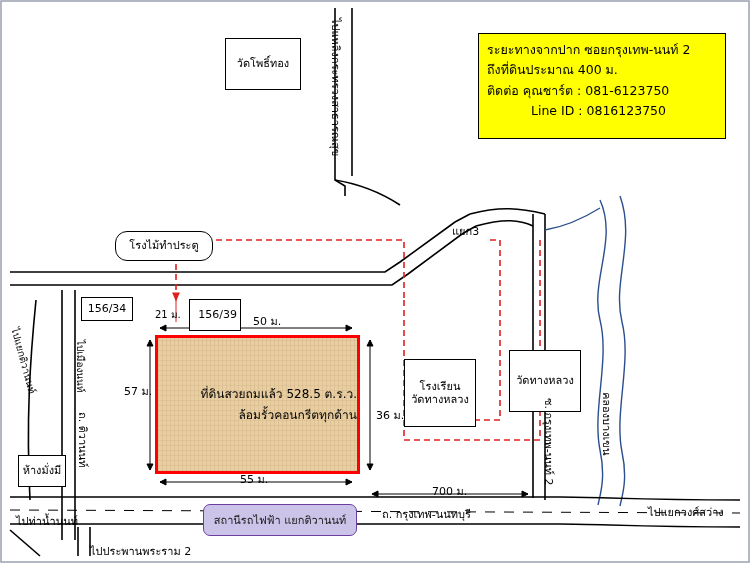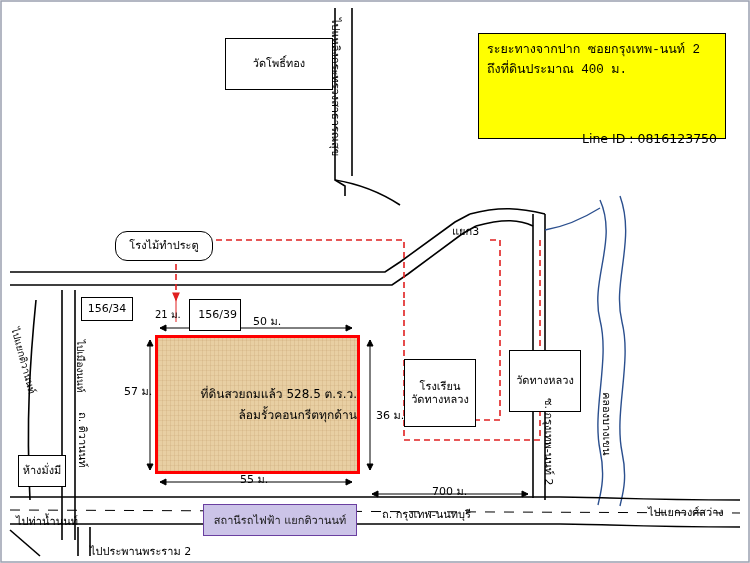--- a/index.html
+++ b/index.html
@@ -34,40 +34,40 @@
     text-orientation:mixed;
   }
   
   #infobox{
     position:absolute;left:478px;top:33px;width:248px;height:106px;
     background:#ffff00;border:1px solid #000;box-sizing:border-box;
     padding:6px 8px;
     font-size:12.5px;color:#000;
     line-height:1.62;
   }
-  #infobox .r{display:block;font-family:Liberation Mono, monospace;}
-  #infobox .ind{display:block;text-align:right;padding-left:44px;margin-top:48px;}
+  #infobox .r{display:block;}
+  #infobox .ind{display:block;text-align:left;padding-left:44px;}
   
   #parcel{
     position:absolute;left:155px;top:335px;width:205px;height:139px;
     border:3px solid #ff0000;
     box-sizing:border-box;
     background:
       repeating-linear-gradient(90deg, rgba(190,150,100,.22) 0 1px, rgba(255,255,255,0) 1px 4px),
       repeating-linear-gradient(0deg, rgba(190,150,100,.18) 0 1px, rgba(255,255,255,0) 1px 5px),
       #e8cfa3;
     display:flex;flex-direction:column;align-items:flex-end;justify-content:center;
   }
   #parcel .pt{
     font-size:12px;color:#000;text-align:center;line-height:1.75;white-space:nowrap;
   }
   
   #station{
     position:absolute;left:203px;top:504px;width:154px;height:32px;
-    background:#ccc4e8;border:1.5px solid #6a3fa0;border-radius:0;
+    background:#ccc4e8;border:1.5px solid #6a3fa0;border-radius:7px;
     box-sizing:border-box;
     display:flex;align-items:center;justify-content:center;
     font-size:11px;color:#1a1a1a;
   }
 </style>
 </head>
 <body>
 
 <svg id="map" viewBox="0 0 750 563" xmlns="http://www.w3.org/2000/svg">
   <rect x="0" y="0" width="750" height="563" fill="#ffffff"></rect>
@@ -130,33 +130,34 @@
     <line x1="372" y1="494" x2="528" y2="494"></line>
     <path d="M372 494 l6 -3 l0 6 z" fill="#000"></path>
     <path d="M528 494 l-6 -3 l0 6 z" fill="#000"></path>
     <line x1="176" y1="296" x2="176" y2="322" stroke="#e02020"></line>
   </g>
 </svg>
 
 <div id="infobox">
   <span class="r">ระยะทางจากปาก ซอยกรุงเทพ-นนท์ 2</span>
   <span class="r">ถึงที่ดินประมาณ 400 ม.</span>
+  <span class="r">ติดต่อ คุณชาร์ต  :  081-6123750</span>
   <span class="ind">Line ID :  0816123750</span>
 </div>
 
 <div id="parcel">
   <div class="pt">ที่ดินสวยถมแล้ว 528.5 ต.ร.ว.</div>
   <div class="pt">ล้อมรั้วคอนกรีตทุกด้าน</div>
 </div>
 
 <div id="station">
   <span>สถานีรถไฟฟ้า แยกติวานนท์</span>
 </div>
 
-<div class="boxlbl" style="left:225px;top:38px;width:108px;height:52px;">
+<div class="boxlbl" style="left:225px;top:38px;width:76px;height:52px;">
   <span>วัดโพธิ์ทอง</span>
 </div>
 <div class="boxlbl" style="left:115px;top:231px;width:98px;height:30px;border-radius:12px;">
   <span>โรงไม้ทำประตู</span>
 </div>
 <div class="boxlbl" style="left:81px;top:297px;width:52px;height:24px;">
   <span>156/34</span>
 </div>
 <div class="boxlbl" style="left:189px;top:299px;width:52px;height:32px;justify-content:flex-end;">
   <span>156/39</span>

